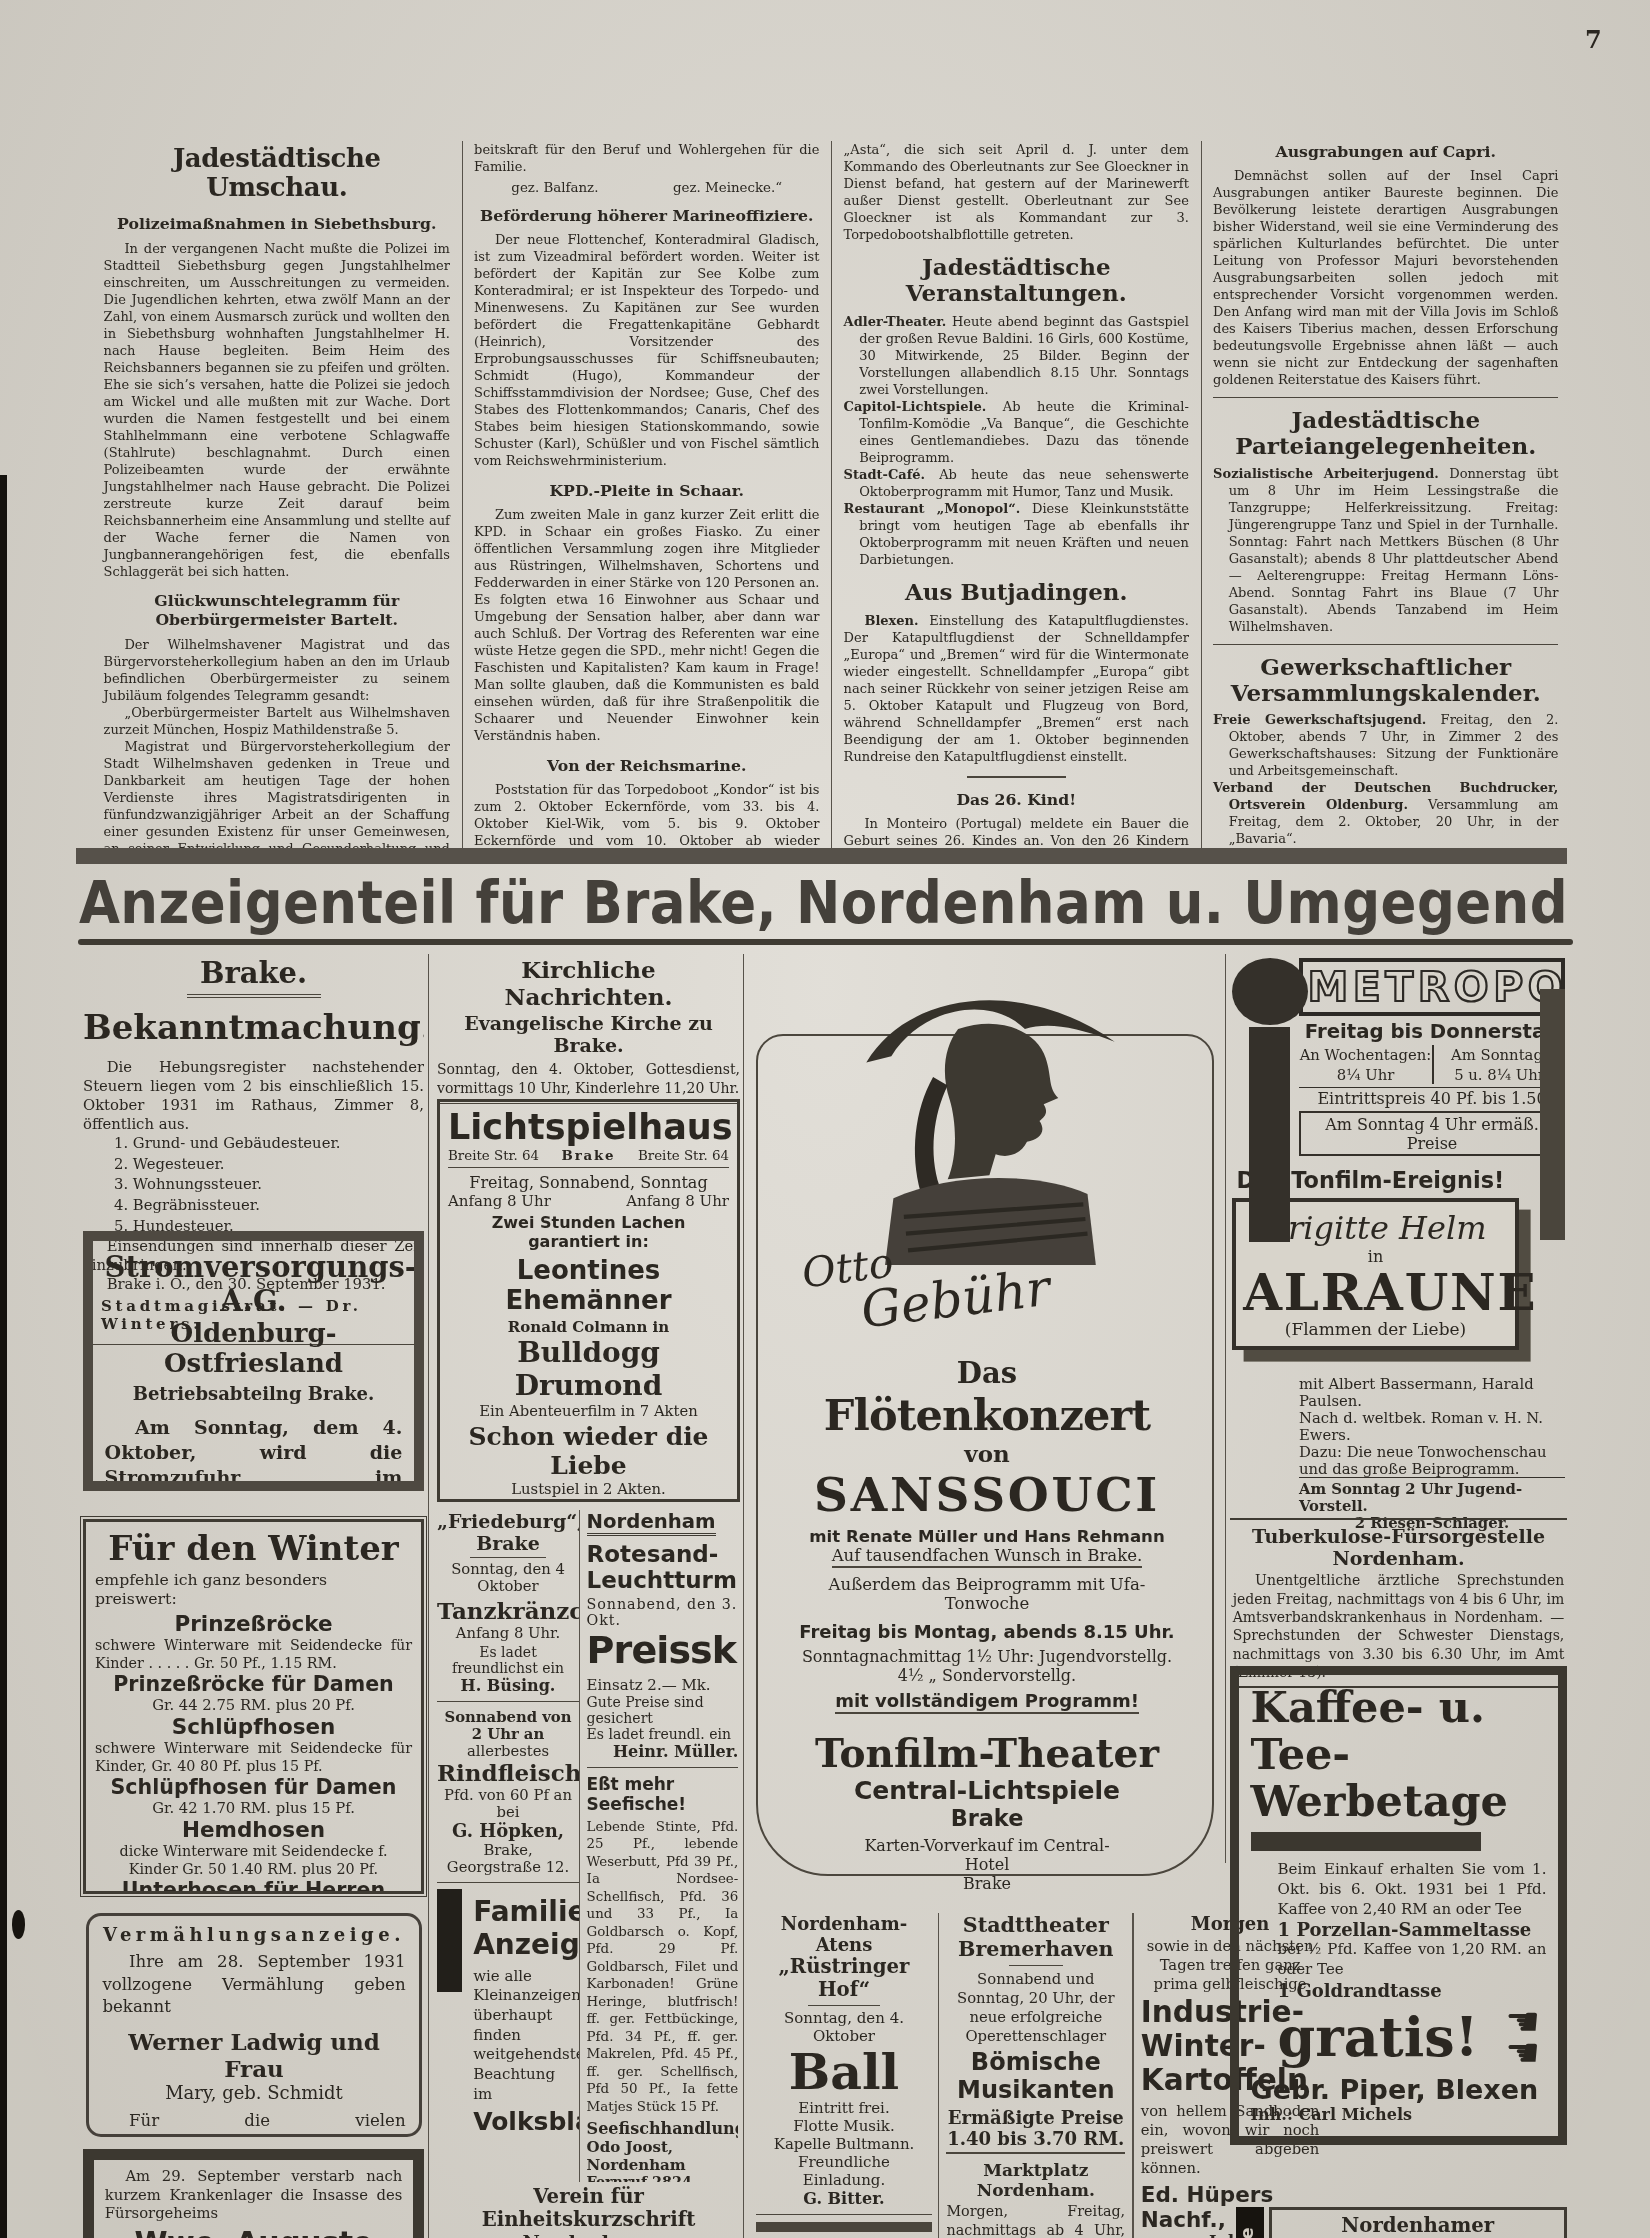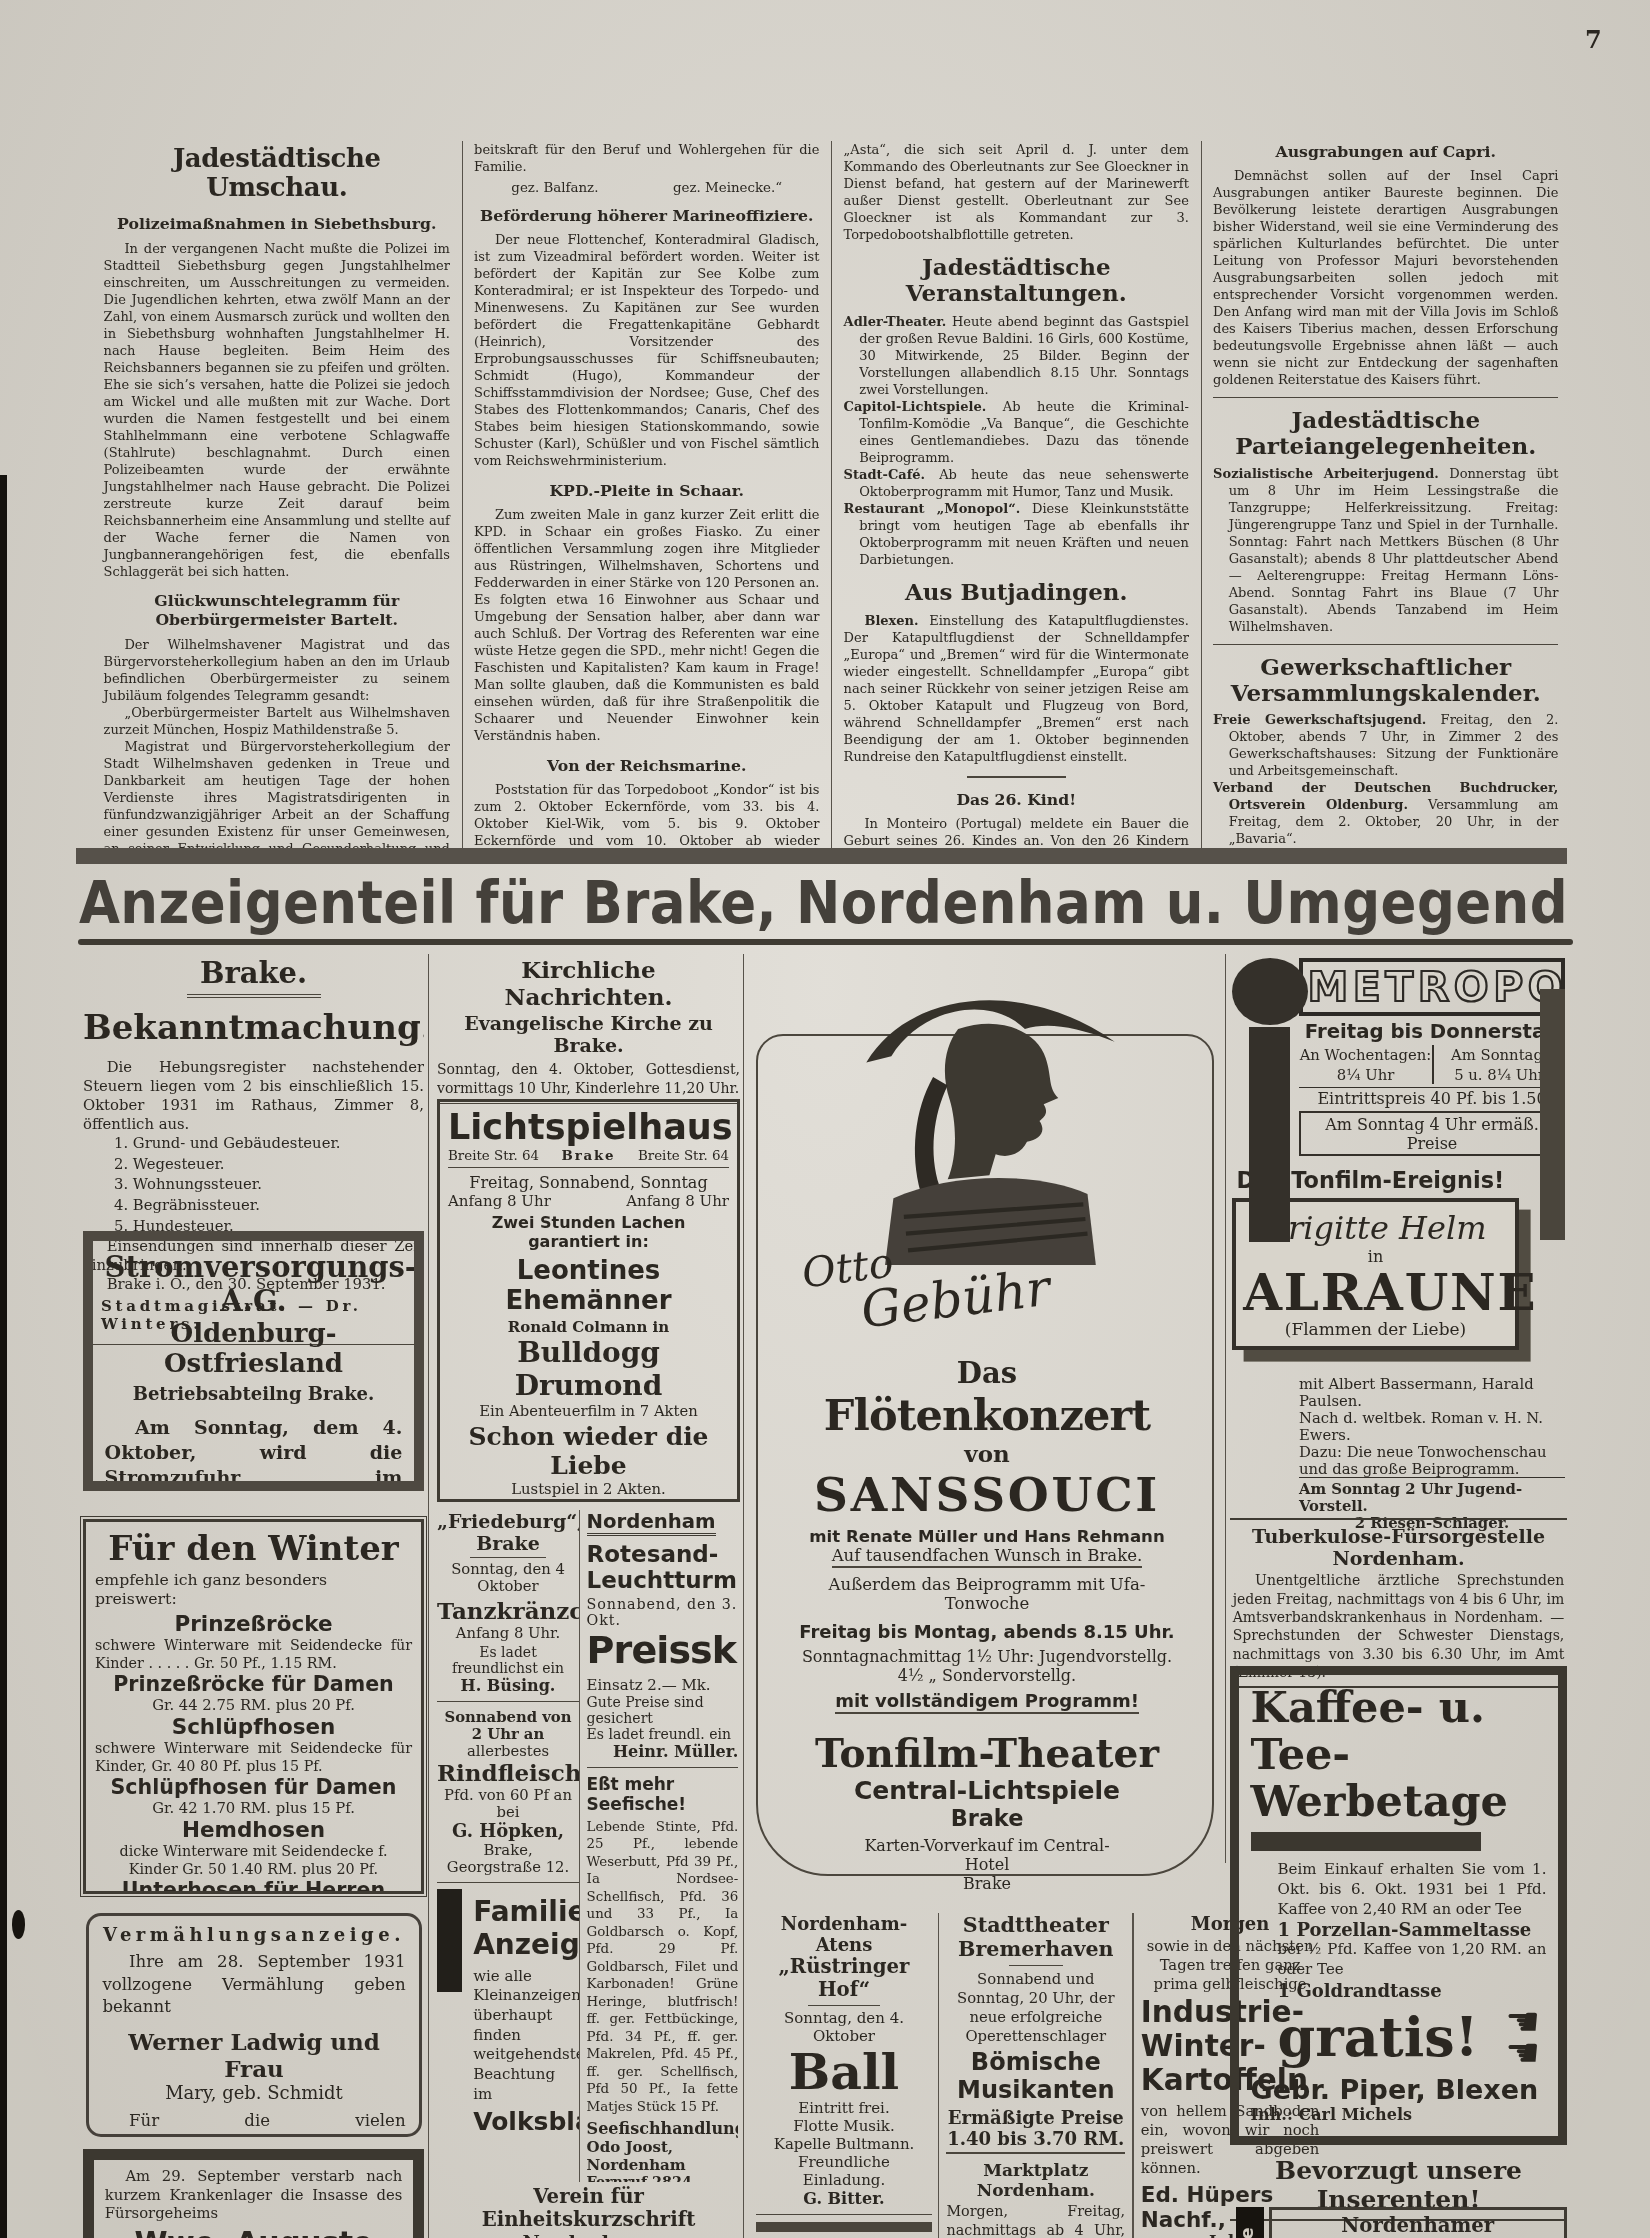--- a/index.html
+++ b/index.html
@@ -385,21 +385,20 @@
       <span class="b" style="font-size:54px;">gratis!</span>
       <span class="sans" style="font-size:39px;line-height:31px;margin-left:27px;">
         <span style="display:block;">☚</span>
           <span style="display:block;">☚</span>
       </span>
     </div>
     <div class="b sans" style="font-size:27px;margin-top:4.5px;">Gebr. Piper, Blexen</div>
     <div class="b" style="font-size:16px;">Inh.: Carl Michels</div>
   </div>
 
-  <div class="abs c b" style="left:1230px;top:2156px;width:337px;font-size:25px;border-bottom:2.7px solid #3f3b33;padding-bottom:4.5px;">Bevorzugt unsere Inserenten!</div>
 
   <div class="abs" style="left:1236px;top:2207px;width:331px;height:193px;display:flex;">
     <div class="vertstrip" style="width:28px;height:100%;">Lachen ohne Ende</div>
     <div style="flex:1;border:3.1px solid #3f3b33;margin-left:4.5px;padding:3.6px 6.3px;overflow:hidden;">
       <div class="c b" style="font-size:19.7px;">Nordenhamer</div>
       <div class="c b" style="font-size:20.6px;">Union-Lichtspiele</div>
 
     </div>
   </div>
 

